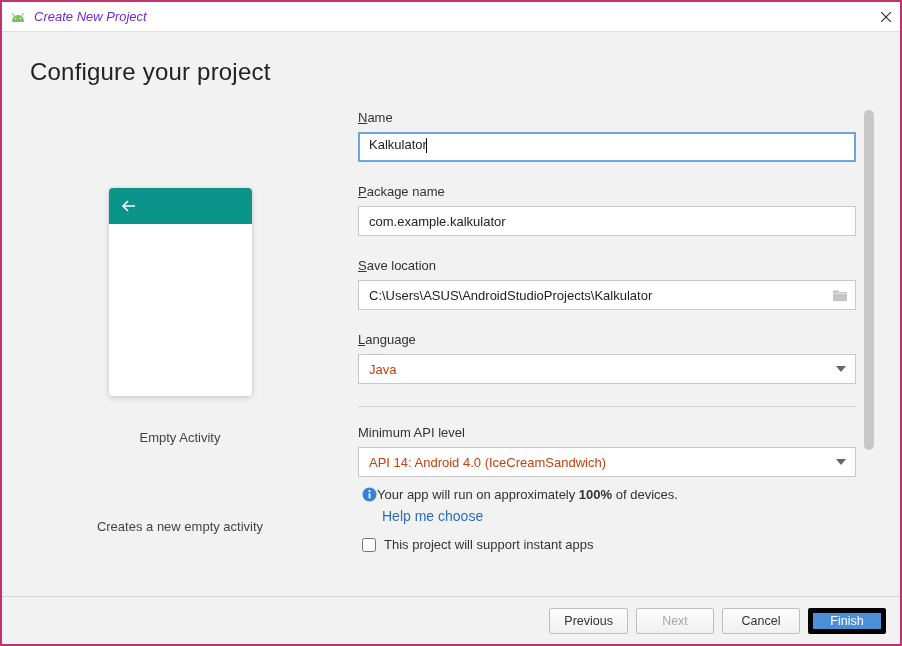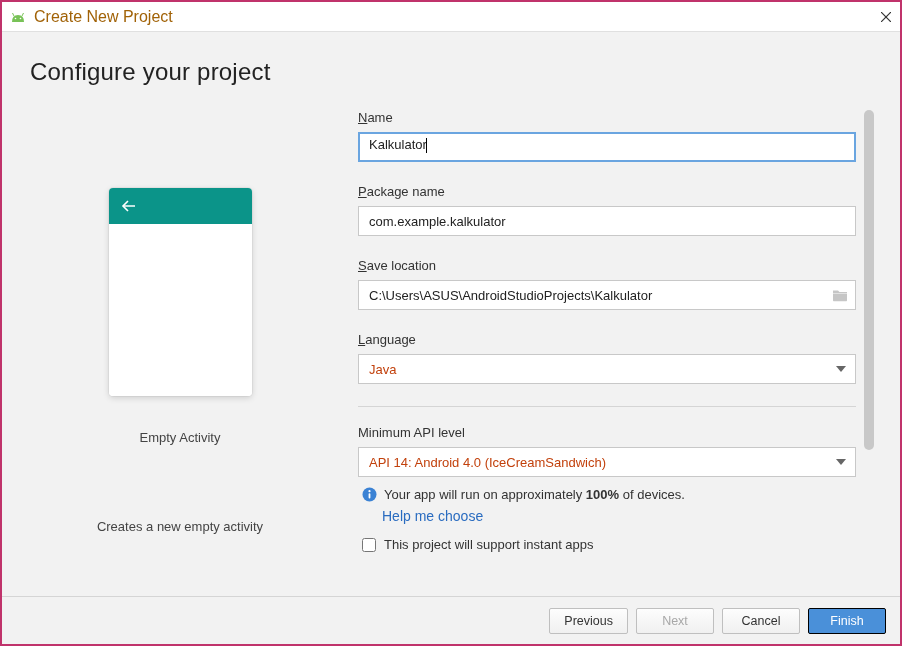--- a/index.html
+++ b/index.html
@@ -1,20 +1,20 @@
 <!DOCTYPE html>
 <html><head>
 <meta charset="utf-8">
 <style>
 * { box-sizing: border-box; margin: 0; padding: 0; font-family: "Segoe UI", Tahoma, sans-serif; }
 body { background: #fff; width: 902px; height: 646px; overflow: hidden; border: 2px solid #c0336b; }
 .dialog { width: 100%; height: 100%; display: flex; flex-direction: column; }
 .titlebar { height: 30px; display: flex; align-items: center; padding: 0 8px; border-bottom: 1px solid #e0e0e0; }
 .titlebar .android-icon { width: 16px; height: 10px; margin-right: 8px; }
-.titlebar .title { font-size: 16px; color: #a16207; flex: 1; }
+.titlebar .title { font-size: 13px; color: #6d28d9; flex: 1; font-style: italic; }
 .titlebar .close { width: 12px; height: 12px; cursor: pointer; display: flex; align-items: center; justify-content: center; }
 .content { flex: 1; background: #f2f2f2; padding: 26px 22px 0 28px; display: flex; flex-direction: column; position: relative; overflow: hidden; }
 .heading { font-size: 24px; font-weight: 400; color: #222; margin-bottom: 24px; letter-spacing: 0.2px; }
 .body { display: flex; flex: 1; gap: 28px; min-height: 0; }
 .left { width: 300px; display: flex; flex-direction: column; align-items: center; padding-top: 78px; }
 .phone-card { width: 143px; height: 208px; background: #fff; border-radius: 4px; box-shadow: 0 2px 6px rgba(0,0,0,0.15), 0 0 0 1px rgba(0,0,0,0.04); display: flex; flex-direction: column; overflow: hidden; }
 .phone-header { height: 36px; background: #0b9489; display: flex; align-items: center; padding-left: 12px; }
 .phone-body { flex: 1; background: #fff; }
 .template-name { margin-top: 34px; font-size: 13px; color: #444; }
 .template-desc { margin-top: 74px; font-size: 13px; color: #444; text-align: center; }
@@ -24,31 +24,31 @@
 .field-label { font-size: 13px; color: #333; margin-bottom: 7px; display: block; }
 .underline-first { text-decoration: underline; text-decoration-thickness: 1px; }
 .text-input { width: 100%; height: 30px; padding: 4px 10px; font-size: 13px; border: 1px solid #c8c8c8; background: #fff; color: #222; outline: none; }
 .text-input.focused { border: 2px solid #6aa5e0; padding: 3px 9px; }
 .select-wrap { position: relative; }
 .select-input { width: 100%; height: 30px; padding: 4px 28px 4px 10px; font-size: 13px; border: 1px solid #c8c8c8; background: #fff; color: #c2410c; text-align: left; cursor: pointer; }
 .chevron { position: absolute; right: 10px; top: 50%; transform: translateY(-50%); pointer-events: none; }
 .path-wrap { position: relative; }
 .folder-icon { position: absolute; right: 8px; top: 50%; transform: translateY(-50%); cursor: pointer; opacity: 0.55; }
 .divider { border: none; border-top: 1px solid #d5d5d5; margin: 8px 0 18px; }
-.info-row { display: flex; align-items: center; margin-top: 10px; gap: 7px; font-size: 13px; color: #333; padding-left: 4px; }
+.info-row { display: flex; align-items: center; margin-top: 10px; font-size: 13px; color: #333; padding-left: 4px; }
 .info-icon { flex-shrink: 0; }
 .help-link { color: #2a6cc0; font-size: 14px; margin-top: 6px; margin-left: 24px; cursor: pointer; display: inline-block; }
 .checkbox-row { display: flex; align-items: center; margin-top: 12px; gap: 8px; padding-left: 4px; font-size: 13px; color: #333; }
 .checkbox-row input { width: 14px; height: 14px; }
 .scrollbar-track { position: absolute; right: 4px; top: 0; width: 10px; height: 430px; }
 .scrollbar-thumb { position: absolute; right: 0; top: 0; width: 10px; height: 340px; background: #c8c8c8; border-radius: 5px; }
 .footer { height: 48px; background: #f2f2f2; border-top: 1px solid #d5d5d5; display: flex; justify-content: flex-end; align-items: center; padding: 0 14px; gap: 8px; }
 .btn { min-width: 78px; height: 26px; padding: 0 14px; font-size: 12.5px; border: 1px solid #bfbfbf; background: linear-gradient(#fdfdfd,#f0f0f0); color: #333; cursor: pointer; border-radius: 2px; }
 .btn.disabled { color: #a8a8a8; cursor: default; }
-.btn.primary { background: #4a90d9; border: 1px solid #000000; color: #fff; font-weight: 500; }
+.btn.primary { background: #4a90d9; border: 5px solid #000000; color: #fff; font-weight: 500; }
 .cursor { display: inline-block; width: 1px; height: 15px; background: #000; vertical-align: middle; margin-left: -1px; }
 </style>
 </head>
 <body>
 
 <div class="dialog">
 
   <div class="titlebar">
     <svg class="android-icon" viewBox="0 0 16 10">
       <path fill="#78c257" d="M2 10 Q2 3 8 3 Q14 3 14 10 Z"></path>

